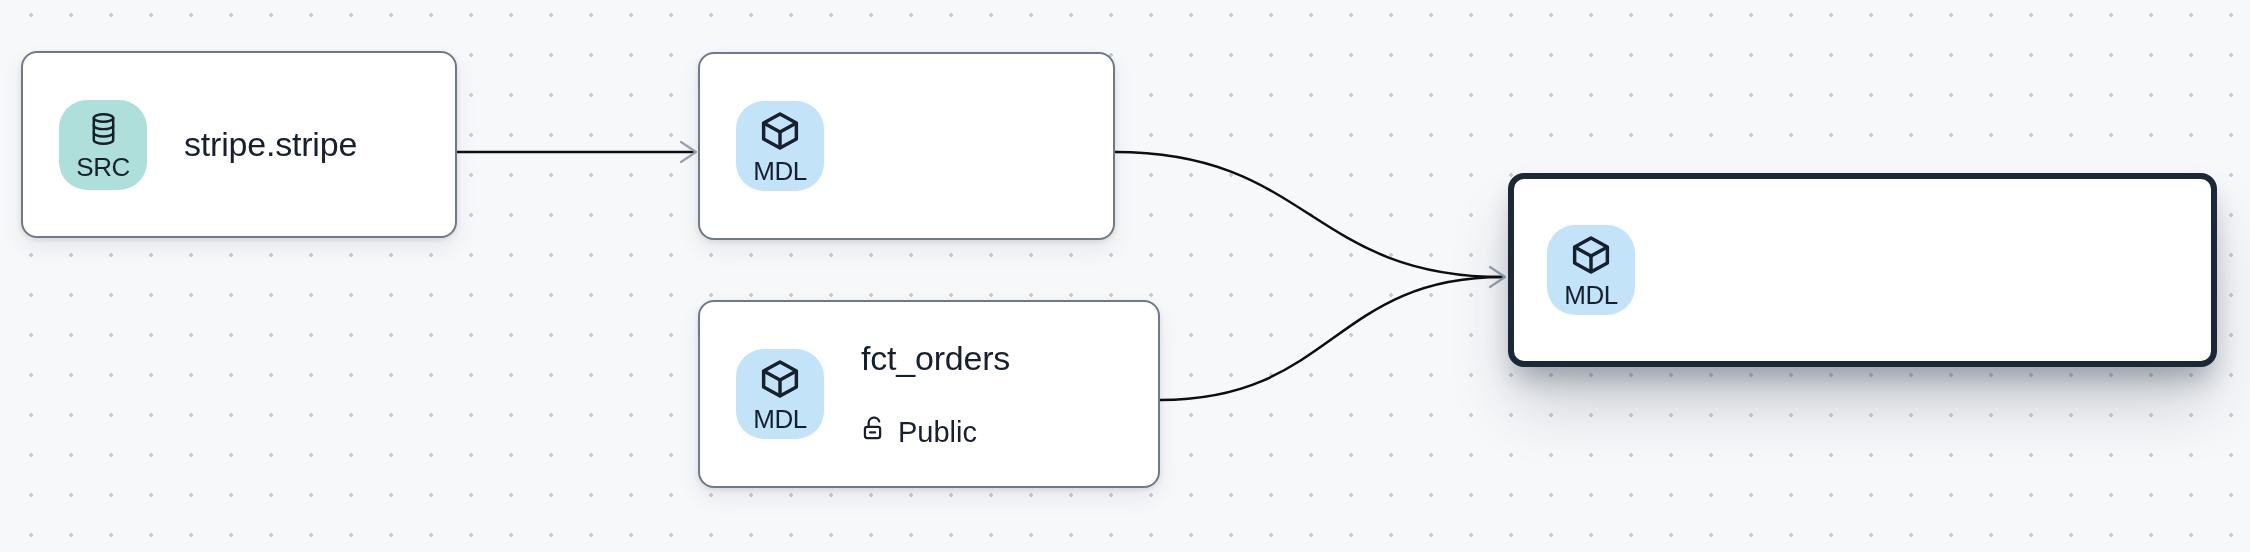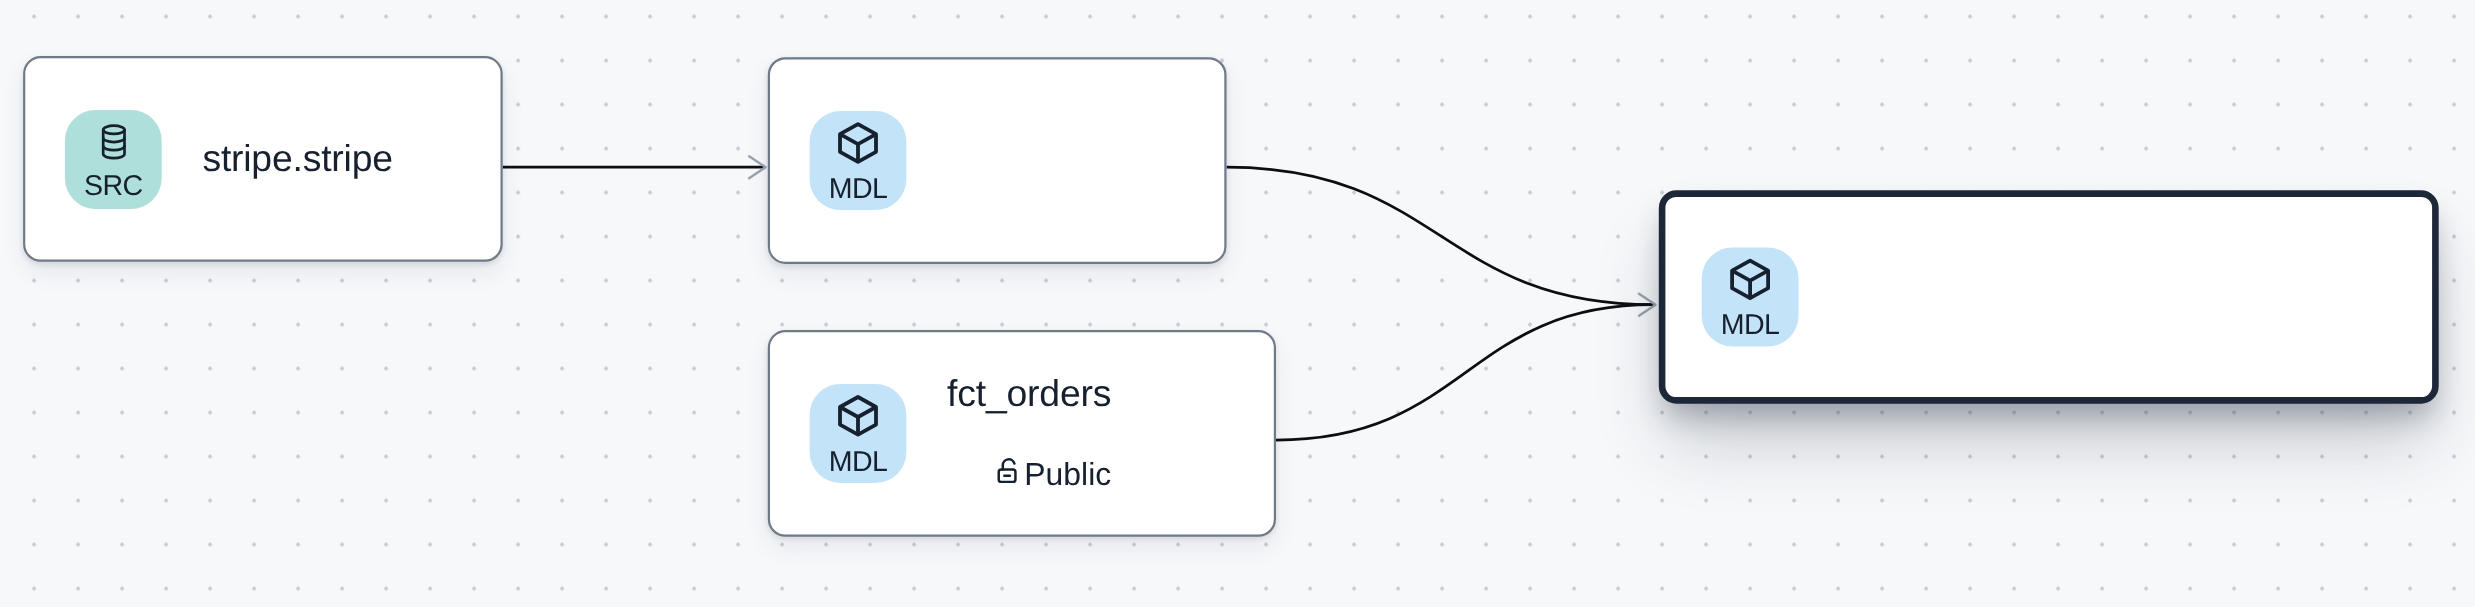--- a/index.html
+++ b/index.html
@@ -64,25 +64,25 @@
     line-height: 1;
     letter-spacing: -0.5px;
     color: #16202e;
   }
   .node-title {
     font-size: 34px;
     color: #16202e;
     white-space: nowrap;
     letter-spacing: -0.2px;
   }
-  .title-block { display: flex; flex-direction: column; gap: 7px; align-items: flex-end; }
+  .title-block { display: flex; flex-direction: column; gap: 7px; }
   .access-row {
     display: flex;
     align-items: center;
-    gap: 0;
+    gap: 10px;
     font-size: 29px;
     color: #16202e;
     margin-top: 30px;
   }
   .access-row svg { flex: 0 0 auto; }
 </style>
 </head>
 <body>
 
 <div class="canvas">

